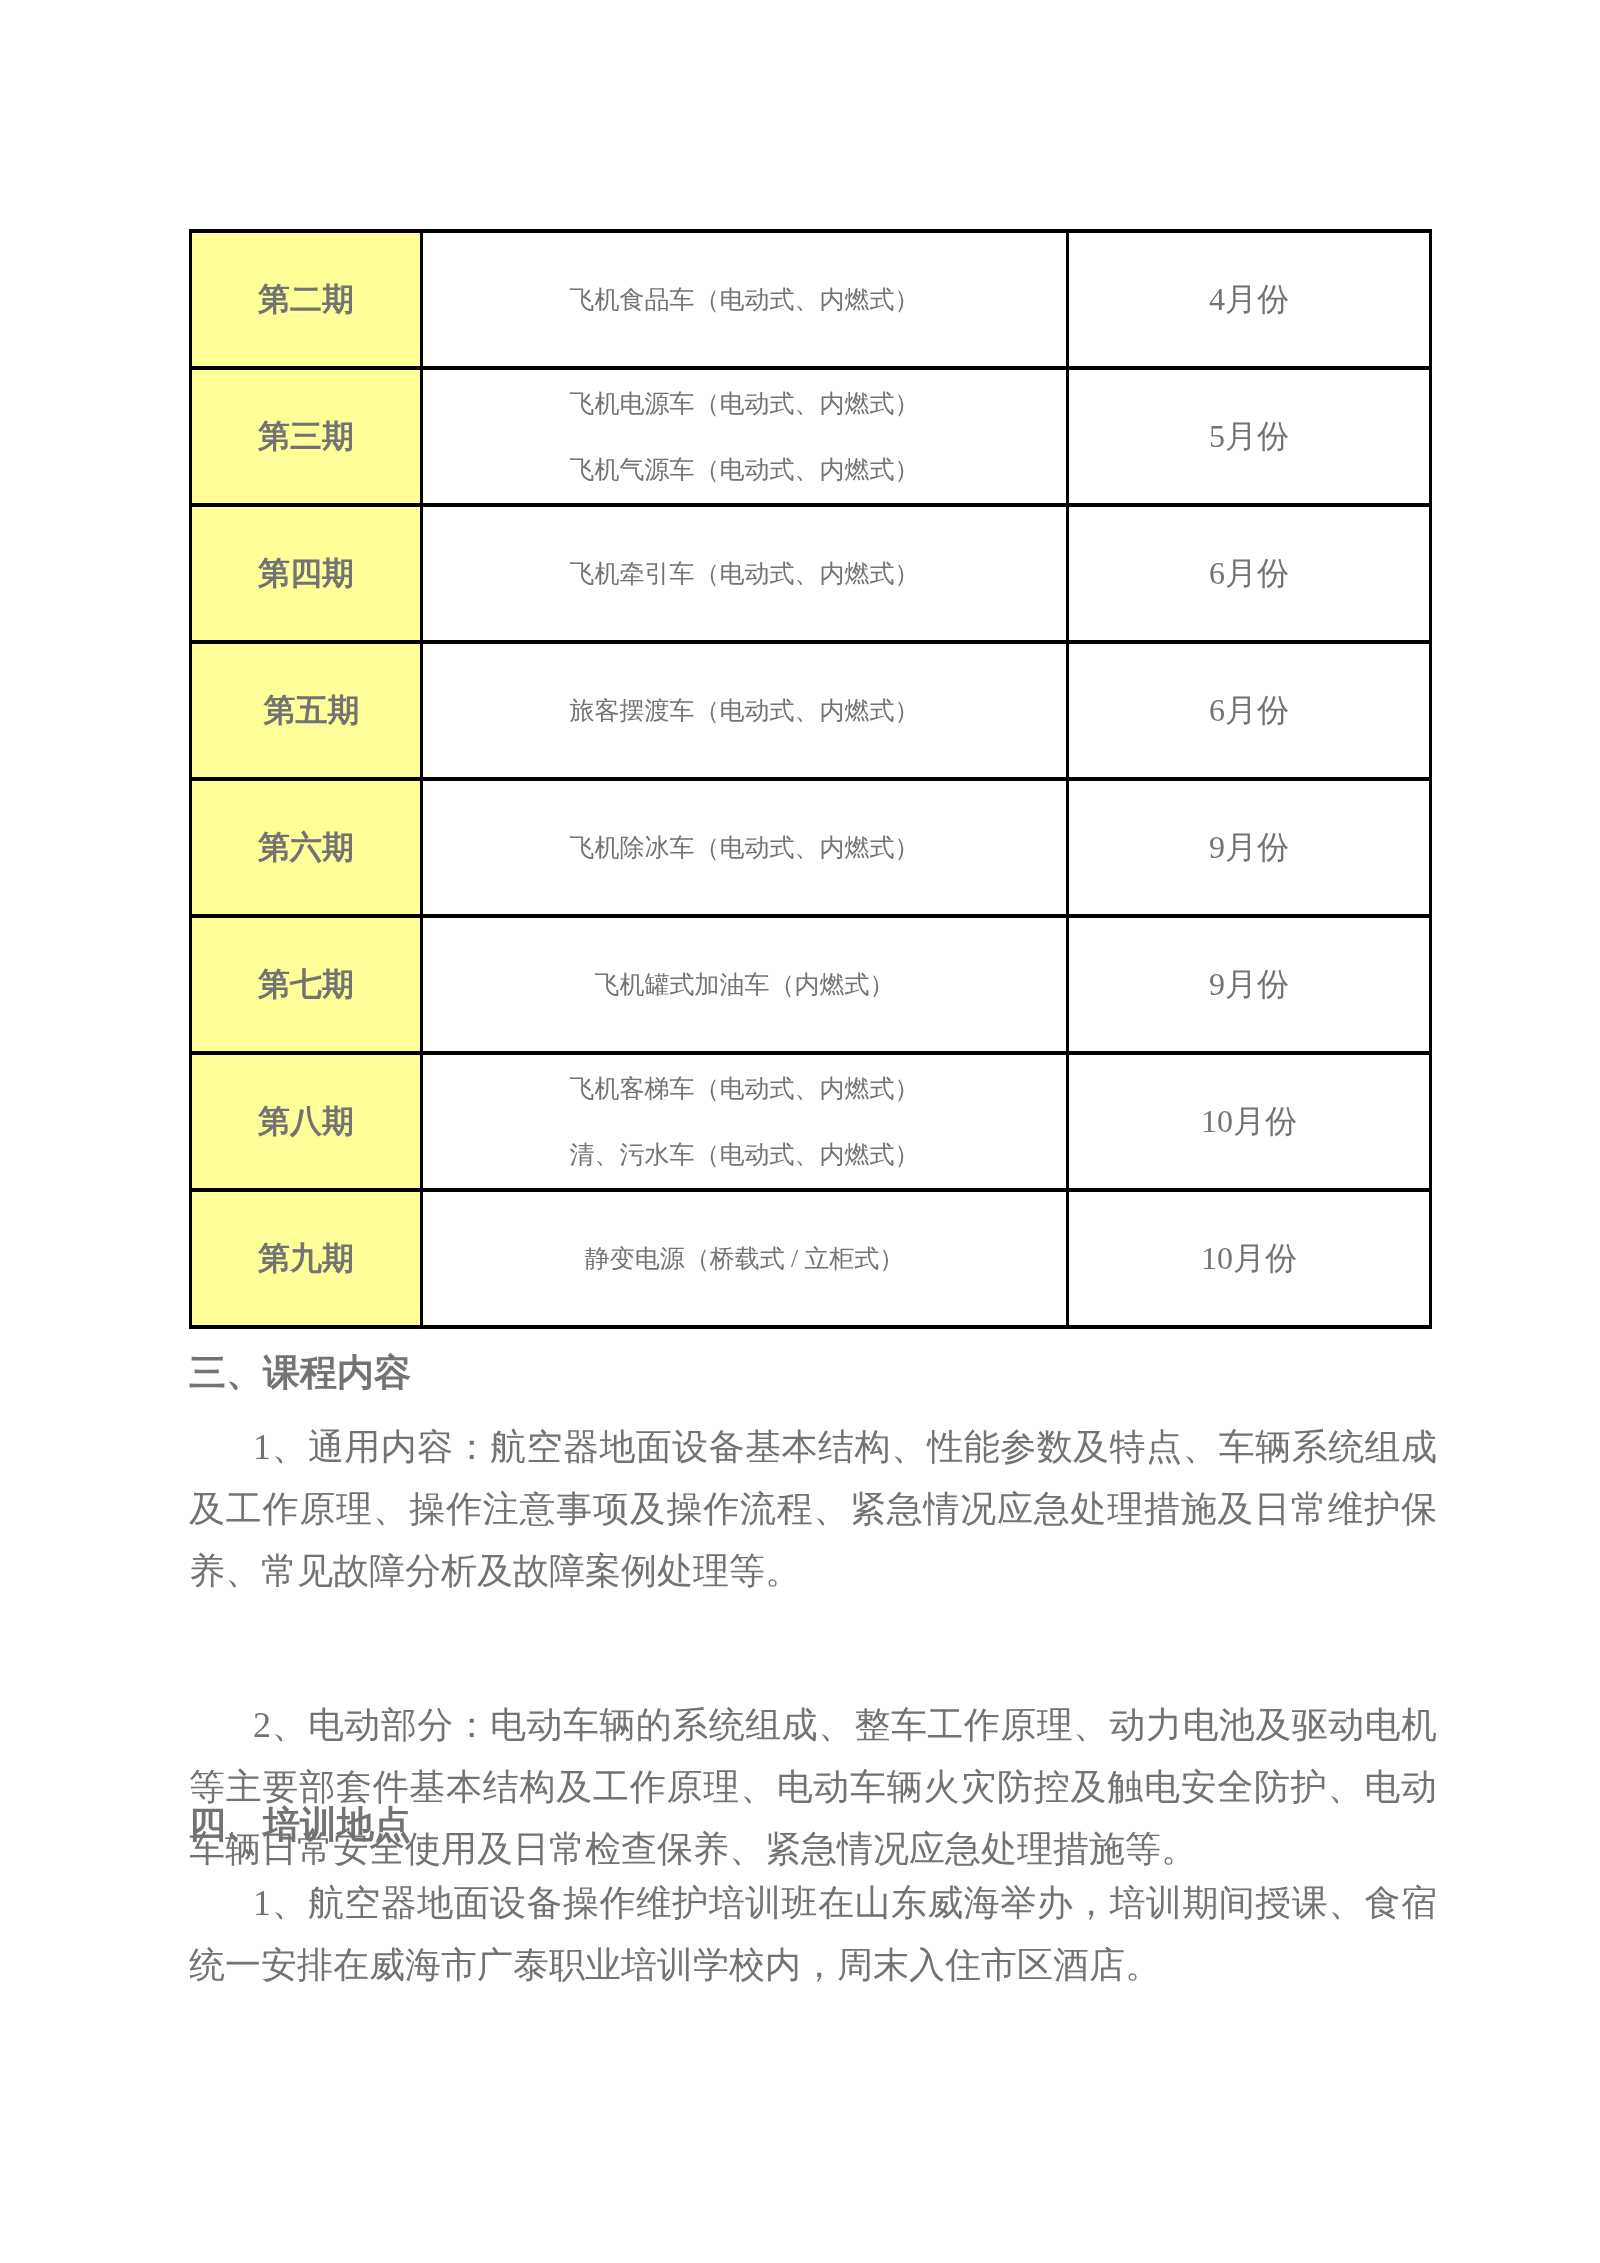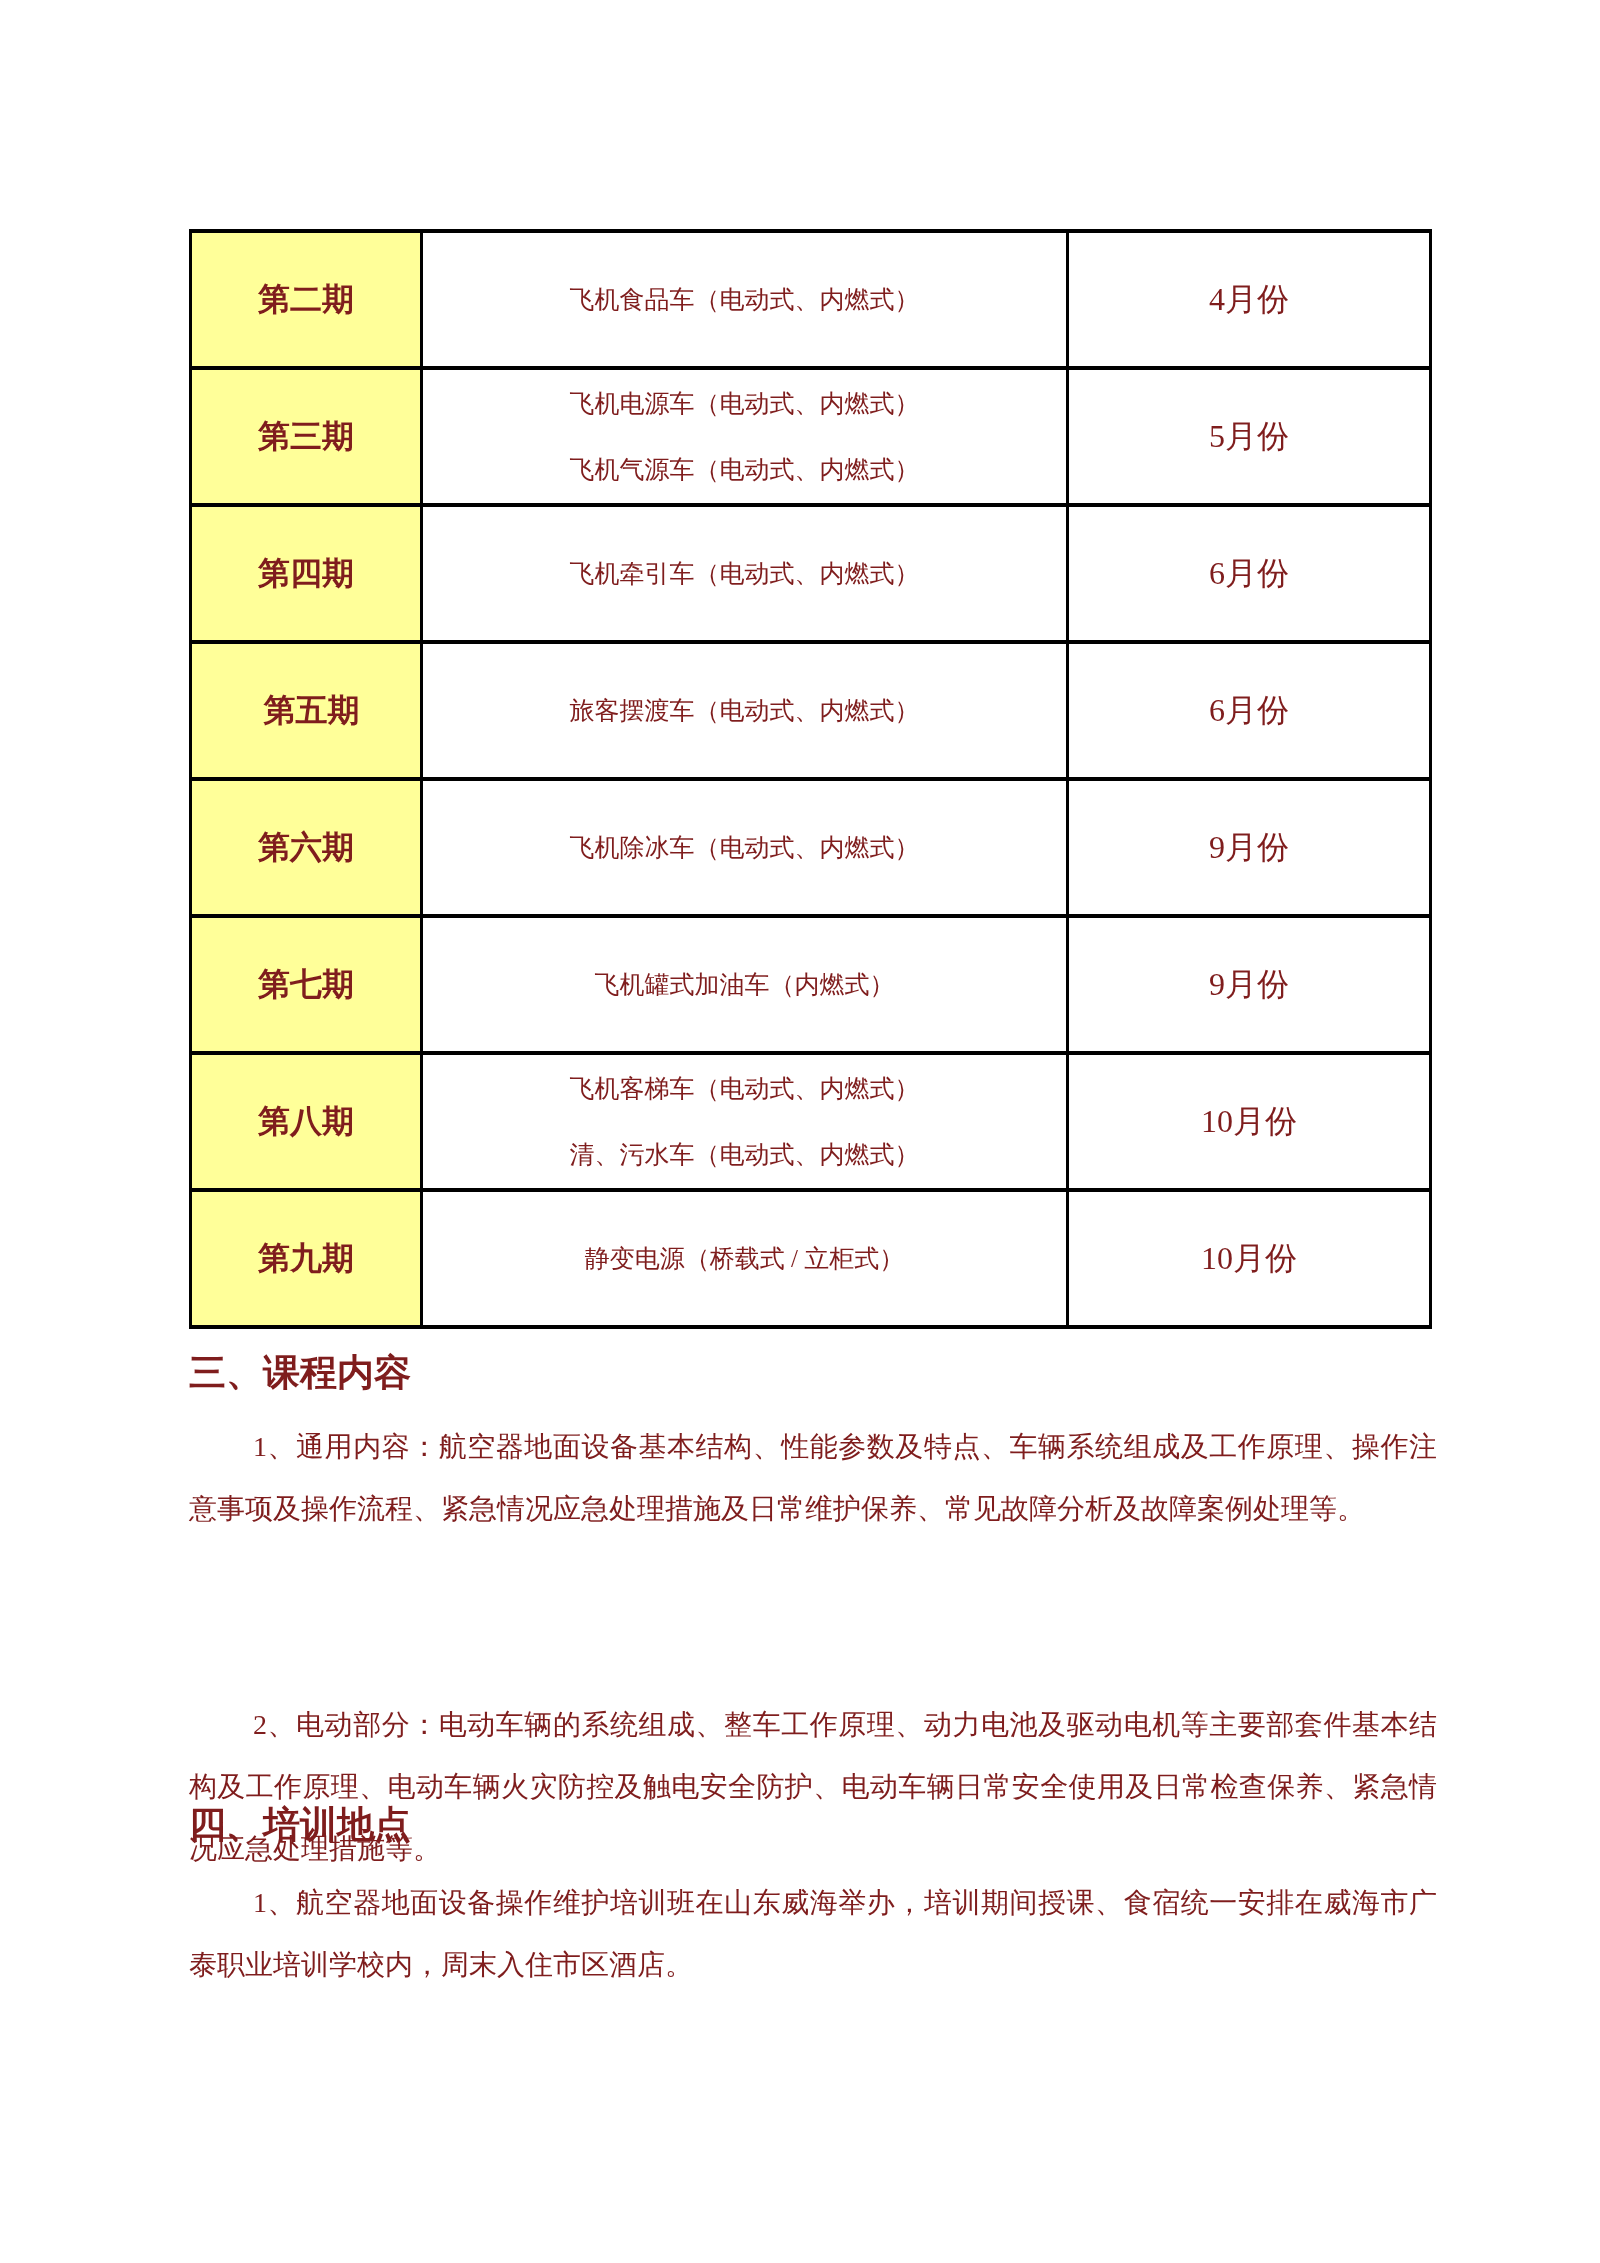--- a/index.html
+++ b/index.html
@@ -5,21 +5,21 @@
   html, body {
     margin: 0;
     padding: 0;
     background: #ffffff;
   }
   .page {
     position: relative;
     width: 1600px;
     height: 2263px;
     background: #ffffff;
-    color: #7f1d1d;
+    color: #737373;
     font-family: "Liberation Serif", "DejaVu Serif", serif;
     overflow: hidden;
   }
 
   
   table.schedule {
     position: absolute;
     left: 189px;
     top: 229px;
     border-collapse: collapse;
@@ -61,21 +61,21 @@
     font-weight: bold;
     white-space: nowrap;
   }
   #heading-course   { top: 1348px; }
   #heading-location { top: 1800px; }
 
   .para {
     position: absolute;
     left: 189px;
     width: 1248px;
-    font-size: 28px;
+    font-size: 36px;
     line-height: 62px;
     text-align: justify;
     text-indent: 64px;
   }
   #para-general  { top: 1416px; }
   #para-electric { top: 1694px; }
   #para-location { top: 1872px; }
 </style>
 </head>
 <body>

